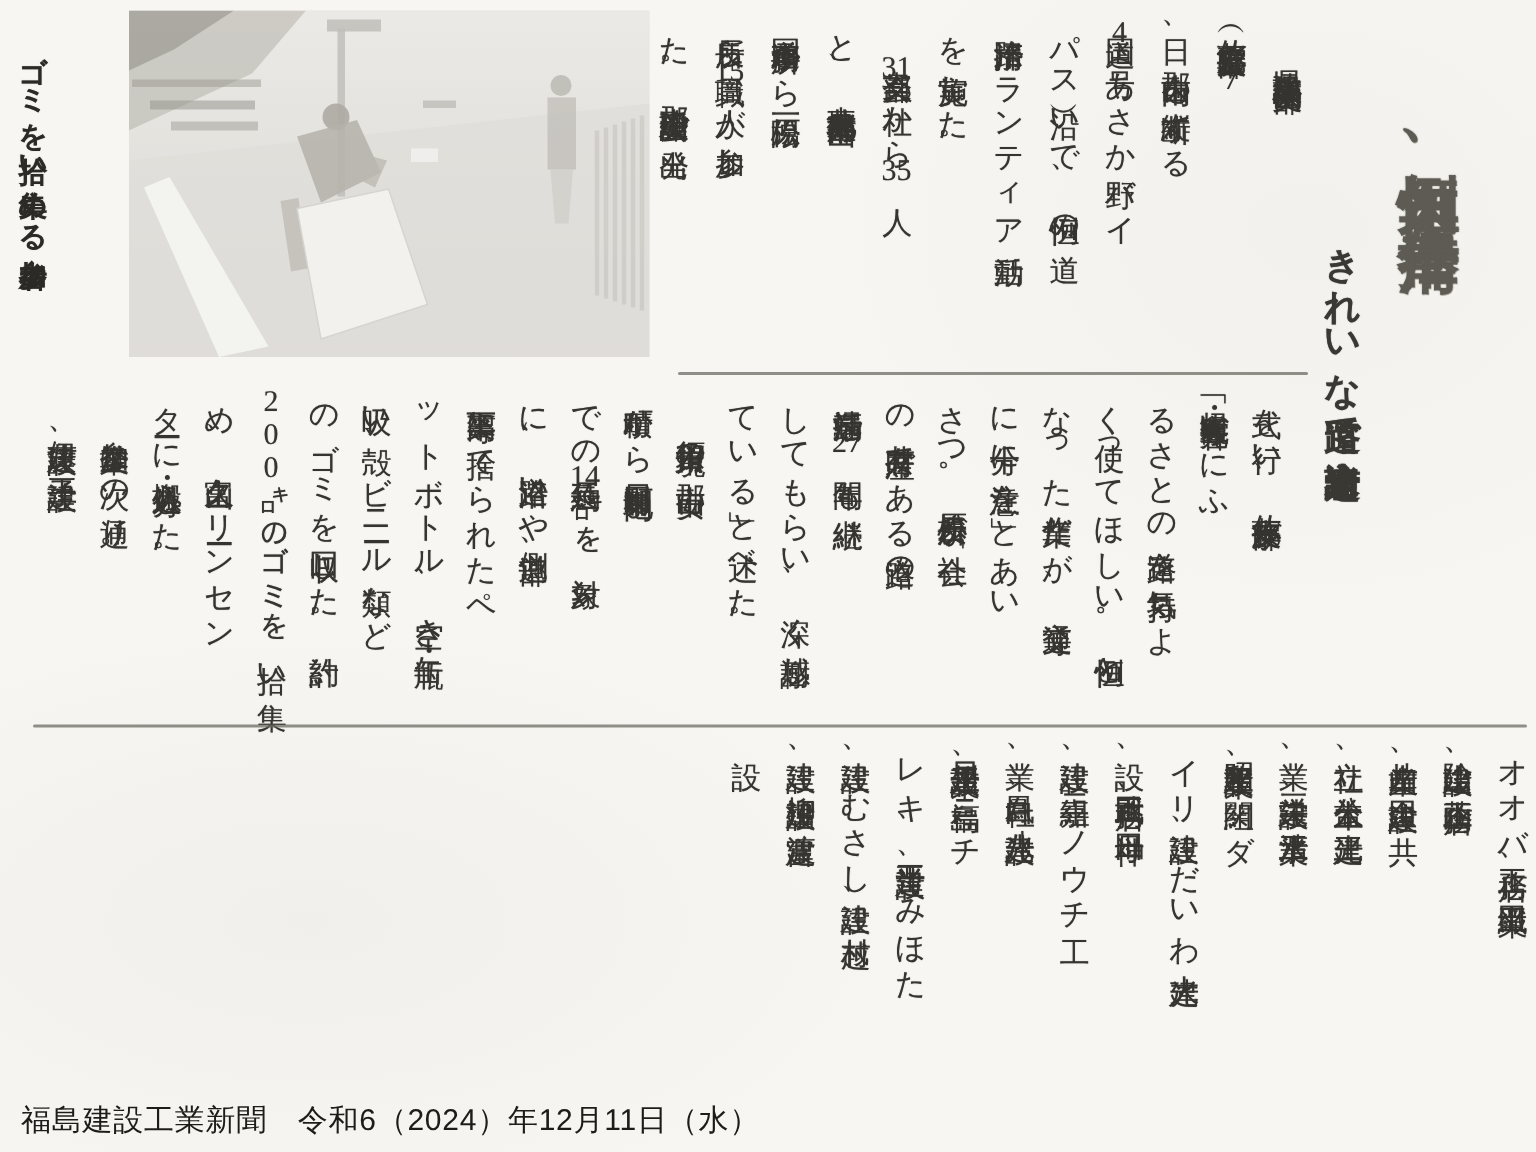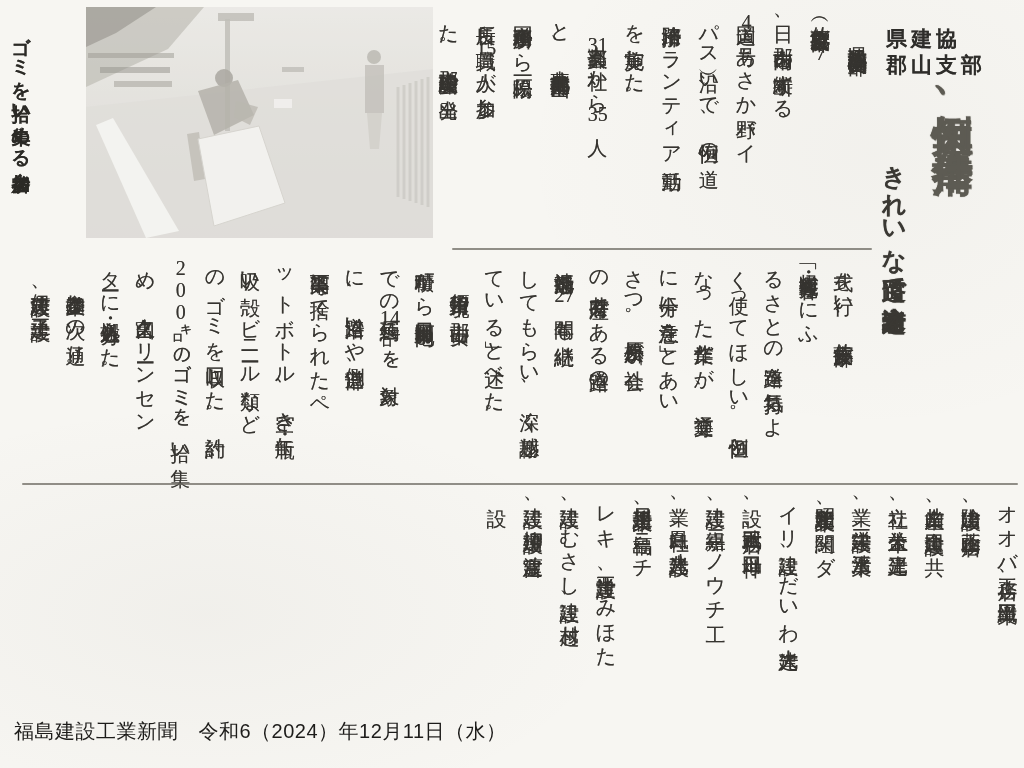--- a/index.html
+++ b/index.html
@@ -59,21 +59,21 @@
   
   .block1 { left:438px; top:10px;  width:430px; height:244px; }
   .block2 { left:30px;  top:257px; width:824px; height:234px; }
   .block3 { left:486px; top:492px; width:532px; height:246px; }
   
   .rule { position:absolute; height:2px; background:rgba(110,107,99,0.75); border-radius:1px; }
   .rule1 { left:452px; top:248px; width:420px; }
   .rule2 { left:22px;  top:483px; width:996px; }
   
   .footer {
-    position:absolute; left:14px; top:718px;
+    position:absolute; left:14px; top:733px;
     font-family:"Liberation Sans", sans-serif;
     font-size:20px; color:#1d1c1a; letter-spacing:0.5px;
   }
 </style>
 </head>
 <body>
 
 <div class="page">
 
   <div class="photo">
@@ -122,24 +122,20 @@
       </g>
 
       <polygon points="10,118 27,111 93,224 60,231" fill="#f6f5f2" opacity="0.95"></polygon>
 
       <rect x="0" y="0" width="347" height="231" fill="#f1f0ec" opacity="0.28"></rect>
     </svg>
   </div>
 
   <div class="photo-caption vtext">ゴミを拾い集める参加者</div>
 
-  <div class="kicker">
-    <div>県建協</div>
-    <div>郡山支部</div>
-  </div>
 
   <div class="headline vtext">年末恒例、清掃奉仕</div>
   <div class="subheadline vtext">きれいな道路で来訪者出迎え</div>
 
   <div class="vblock block1">
       <div class="vcol"><span>　県建設業協会郡山支部</span></div>
       <div class="vcol"><span>（佐藤彰宏支部長）は</span><span class="tcy">7</span></div>
       <div class="vcol"><span>日、郡山市内を縦断する</span></div>
       <div class="vcol"><span>国道</span><span class="tcy">4</span><span>号（あさか野バイ</span></div>
       <div class="vcol"><span>パス）沿いで、恒例の道</span></div>

